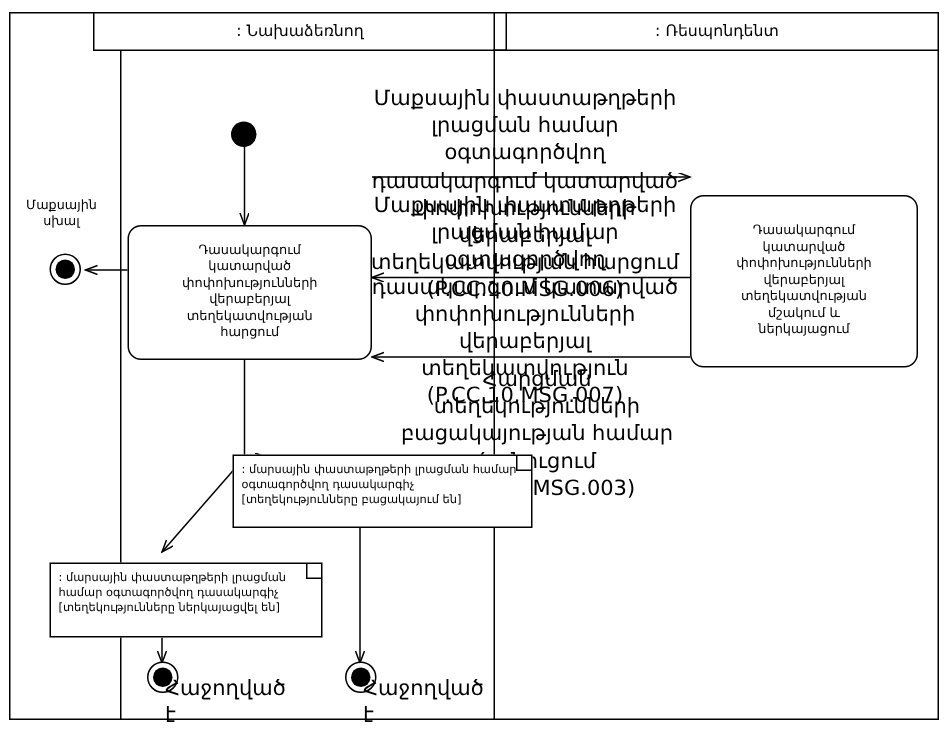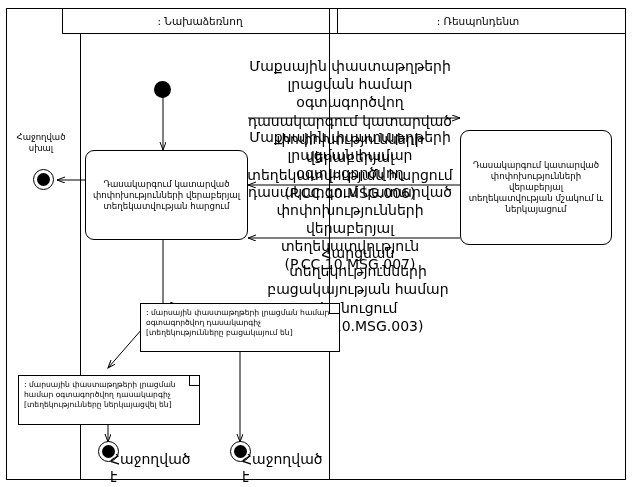--- a/index.html
+++ b/index.html
@@ -1,23 +1,23 @@
 <!DOCTYPE html>
 <html><head>
 <meta charset="utf-8">
 <style>
   html,body{margin:0;padding:0;background:#fff;}
   body{font-family:"DejaVu Sans","Liberation Sans",sans-serif;}
   #canvas{position:relative;width:633px;height:487px;background:#fff;overflow:hidden;}
   #frame{position:absolute;left:6px;top:8px;width:620px;height:472px;border:1px solid #000;box-sizing:border-box;}
   .hdr{position:absolute;top:8px;height:26px;border-left:1px solid #000;border-right:1px solid #000;border-bottom:1px solid #000;box-sizing:border-box;display:flex;align-items:center;justify-content:center;font-size:10.5px;color:#000;}
   .swimlane-line{position:absolute;background:#000;width:1px;}
-  .box{position:absolute;box-sizing:border-box;border:1px solid #000;background:#fff;display:flex;align-items:center;justify-content:center;text-align:center;font-size:8.6px;line-height:1.28;color:#000;padding:4px 6px;}
+  .box{position:absolute;box-sizing:border-box;border:1px solid #000;background:#fff;display:flex;align-items:center;justify-content:center;text-align:center;font-size:8.6px;line-height:1.28;color:#000;padding:4px 22px;}
   .rounded{border-radius:9px;}
-  .note{position:absolute;box-sizing:border-box;border:1px solid #000;background:#fff;font-size:7.6px;line-height:1.3;color:#000;padding:4px 5px;text-align:left;}
+  .note{position:absolute;box-sizing:border-box;border:1px solid #000;background:#fff;font-size:7.6px;line-height:1.3;color:#000;padding:4px 5px;text-align:left;margin-left:15px;}
   .note .corner{position:absolute;right:0;top:0;width:9px;height:9px;background:#fff;border-left:1px solid #000;border-bottom:1px solid #000;}
   .lbl{position:absolute;font-size:14px;line-height:1.3;color:#000;text-align:center;}
   .lbl-l{position:absolute;font-size:8.5px;line-height:1.3;color:#000;text-align:center;}
   svg.arrows{position:absolute;left:0;top:0;width:633px;height:487px;pointer-events:none;}
 </style>
 </head>
 <body>
 
 <div id="canvas">
 
@@ -58,21 +58,21 @@
     <line x1="108" y1="425" x2="108" y2="442" stroke="#000" stroke-width="1" marker-end="url(#ah)"></line>
 
     <line x1="240" y1="352" x2="240" y2="442" stroke="#000" stroke-width="1" marker-end="url(#ah)"></line>
   </svg>
 
   <div style="position:absolute;left:154px;top:81px;width:17px;height:17px;border-radius:50%;background:#000;"></div>
 
   <div style="position:absolute;left:33px;top:169px;width:21px;height:21px;border-radius:50%;border:1.5px solid #000;background:#fff;box-sizing:border-box;">
     <div style="position:absolute;left:3px;top:3px;width:13px;height:13px;border-radius:50%;background:#000;"></div>
   </div>
-  <div class="lbl-l" style="left:8px;top:132px;width:66px;">Հաջողված սխալ</div>
+  <div class="lbl-l" style="left:8px;top:132px;width:66px;">Մաքսային սխալ</div>
 
   <div style="position:absolute;left:98px;top:441px;width:21px;height:21px;border-radius:50%;border:1.5px solid #000;background:#fff;box-sizing:border-box;">
     <div style="position:absolute;left:3px;top:3px;width:13px;height:13px;border-radius:50%;background:#000;"></div>
   </div>
   <div class="lbl" style="left:82px;top:450px;width:105px;text-align:left;padding-left:28px;box-sizing:border-box;">Հաջողված է</div>
 
   <div style="position:absolute;left:230px;top:441px;width:21px;height:21px;border-radius:50%;border:1.5px solid #000;background:#fff;box-sizing:border-box;">
     <div style="position:absolute;left:3px;top:3px;width:13px;height:13px;border-radius:50%;background:#000;"></div>
   </div>
   <div class="lbl" style="left:214px;top:450px;width:105px;text-align:left;padding-left:28px;box-sizing:border-box;">Հաջողված է</div>

